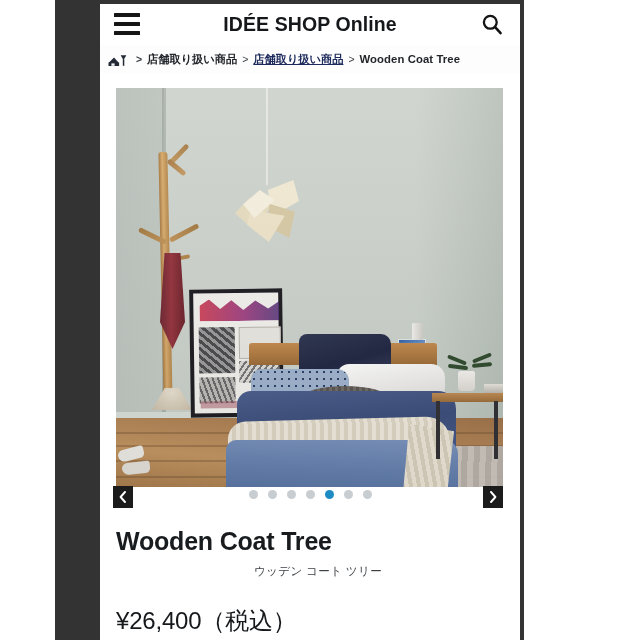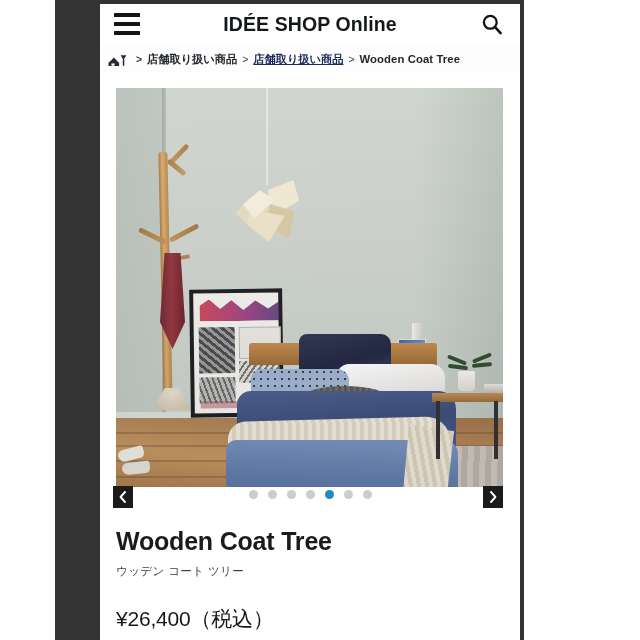--- a/index.html
+++ b/index.html
@@ -302,23 +302,24 @@
   #p-title {
     font-size: 25px; font-weight: bold;
     color: #191c1f; letter-spacing: -0.2px;
     line-height: 1.15;
     margin: 0;
   }
   #p-subtitle {
     font-size: 11.6px; color: #3c4045;
     letter-spacing: 0.3px;
     margin-top: 8px;
+    text-align: center;
   }
   #p-price {
-    font-size: 21px; color: #16191c;
+    font-size: 24px; color: #16191c;
     margin-top: 26px;
     letter-spacing: -0.2px;
     white-space: nowrap;
   }
 </style>
 </head>
 <body>
 
 <div id="screen">
 

